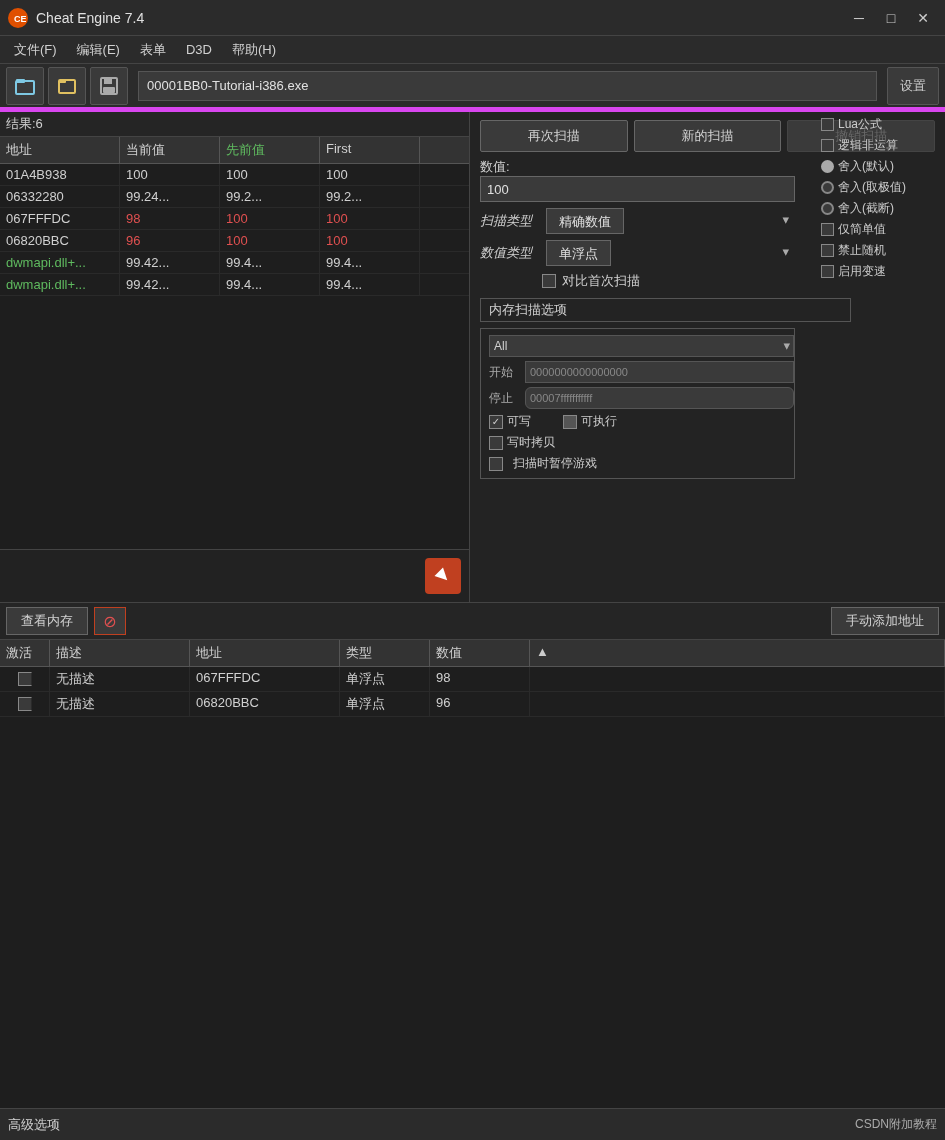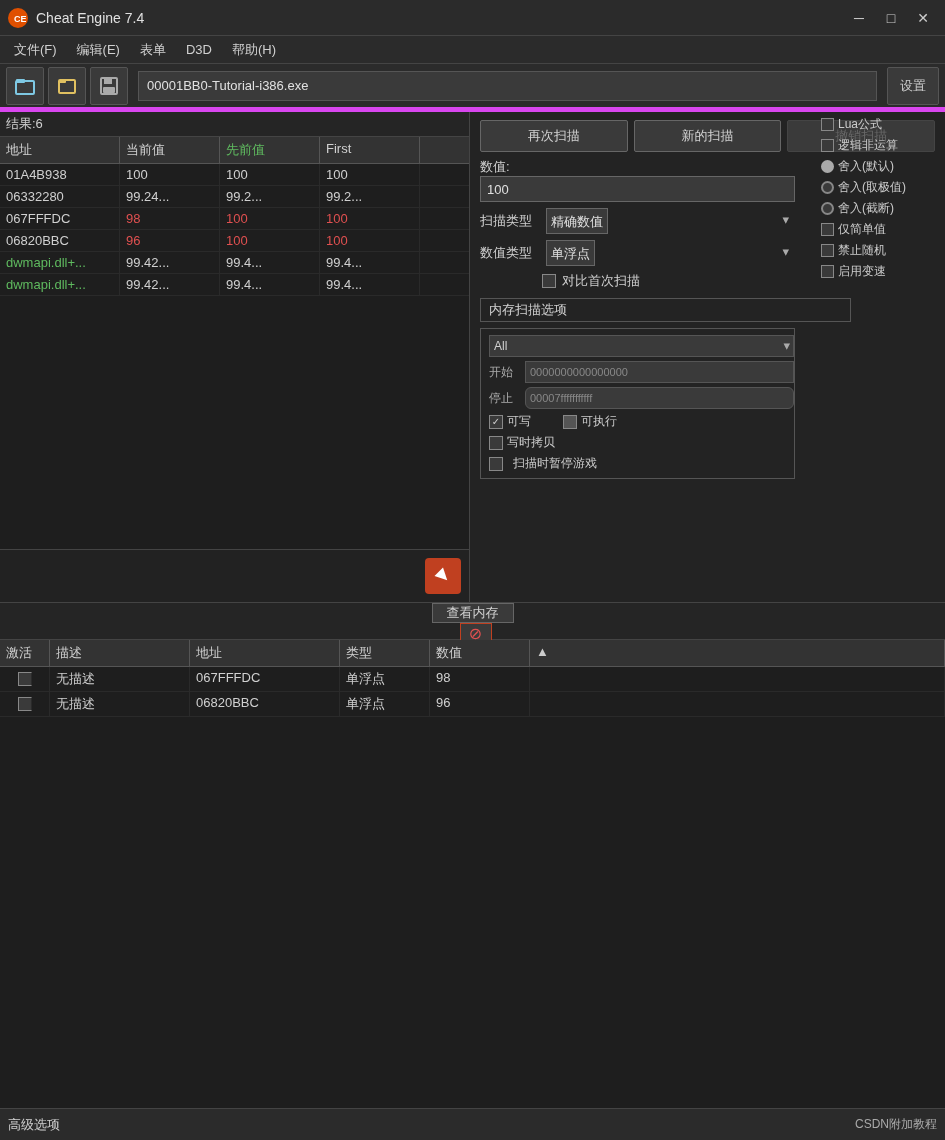--- a/index.html
+++ b/index.html
@@ -192,28 +192,28 @@
       height: 26px;
       background: #3a3a3a;
       border: 1px solid #666;
       color: #e0e0e0;
       padding: 0 6px;
       font-size: 13px;
     }
     .scan-type-row {
       display: flex; align-items: center; gap: 6px;
     }
-    .scan-type-label { font-size: 13px; color: #d0d0d0; min-width: 60px; }
+    .scan-type-label { font-size: 13px; color: #d0d0d0; min-width: 60px; font-style: italic; }
     .dropdown {
       flex: 1;
       height: 26px;
       background: #3a3a3a;
       border: 1px solid #666;
       color: #e0e0e0;
-      padding: 0 4px;
+      padding: 0 12px;
       font-size: 13px;
       cursor: pointer;
       appearance: none;
       -webkit-appearance: none;
       position: relative;
     }
     .dropdown-wrap {
       flex: 1; position: relative;
     }
     .dropdown-wrap::after {
@@ -323,21 +323,20 @@
 
     
     #bottom-toolbar {
       height: 38px;
       background: #252525;
       border-top: 1px solid #444;
       border-bottom: 1px solid #444;
       display: flex;
       align-items: center;
       padding: 0 6px;
-      flex-direction: column;
     }
     .view-mem-btn {
       height: 28px;
       padding: 0 14px;
       background: #3a3a3a;
       border: 1px solid #666;
       color: #d0d0d0;
       cursor: pointer;
       font-size: 13px;
     }

